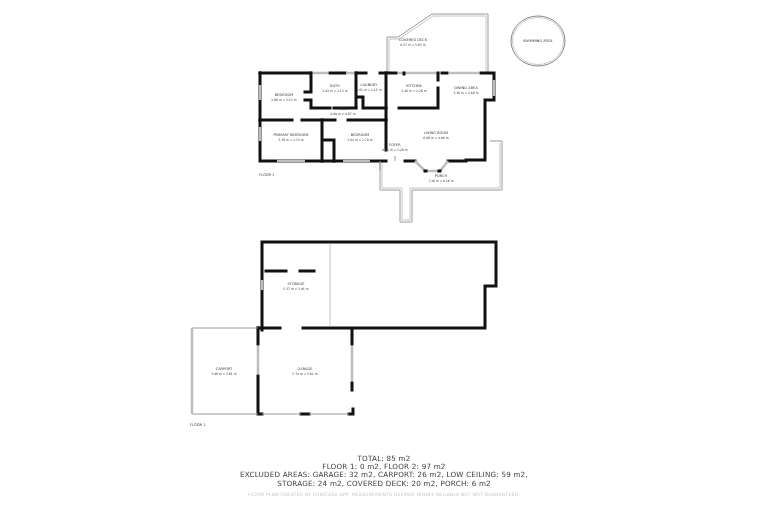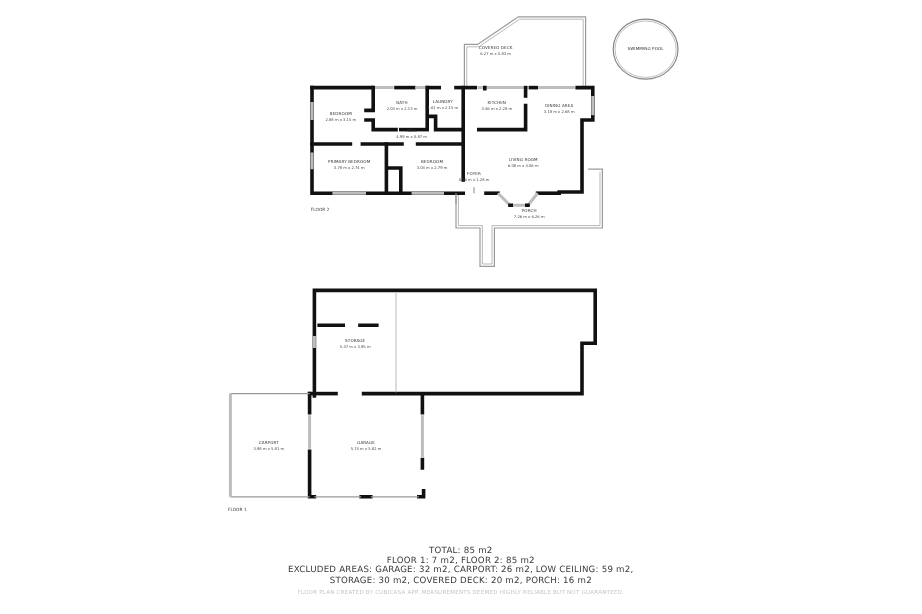--- a/index.html
+++ b/index.html
@@ -127,18 +127,18 @@
 
     <text class="rlabel" x="305" y="370">GARAGE</text>
     <text class="rdim" x="305" y="375">5.74 m x 5.82 m</text>
 
     <text class="flabel" x="190" y="426">FLOOR 1</text>
   </g>
 </svg>
 
 <div class="summary" style="top:455px;">
   <div>TOTAL: 85 m2</div>
-  <div>FLOOR 1: 7 m2, FLOOR 2: 85 m2</div>
+  <div>FLOOR 1: 0 m2, FLOOR 2: 97 m2</div>
   <div>EXCLUDED AREAS: GARAGE: 32 m2, CARPORT: 26 m2, LOW CEILING: 59 m2,</div>
-  <div>STORAGE: 30 m2, COVERED DECK: 20 m2, PORCH: 16 m2</div>
+  <div>STORAGE: 24 m2, COVERED DECK: 20 m2, PORCH: 6 m2</div>
 </div>
 
 <div class="credit">FLOOR PLAN CREATED BY CUBICASA APP. MEASUREMENTS DEEMED HIGHLY RELIABLE BUT NOT GUARANTEED.</div>
 
 </body></html>

